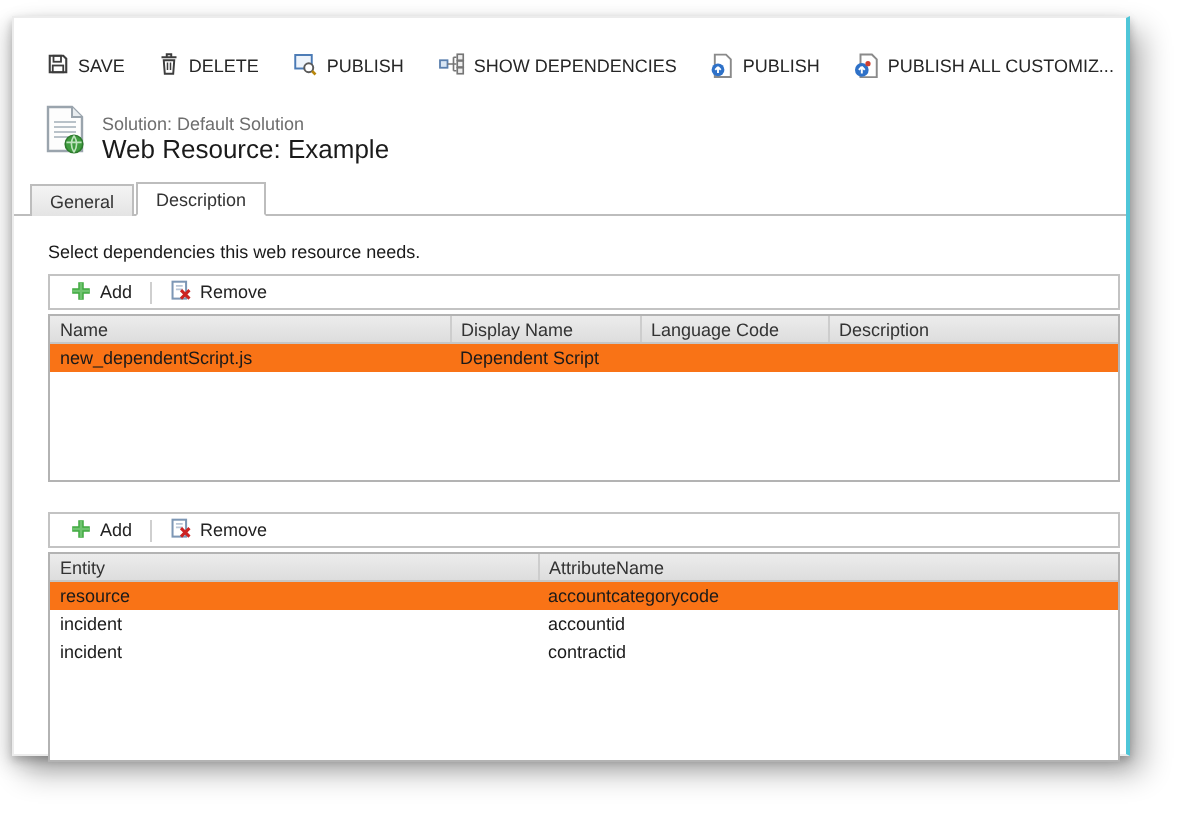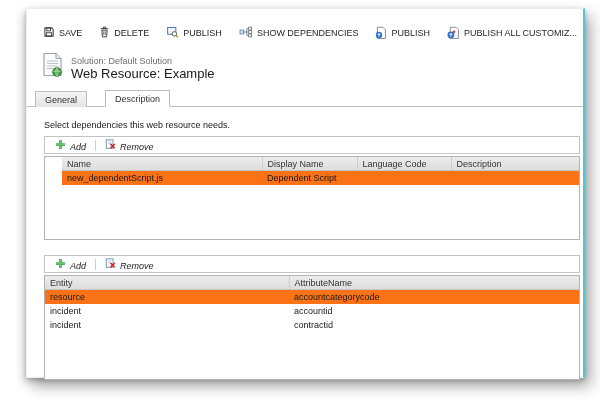--- a/index.html
+++ b/index.html
@@ -1,42 +1,42 @@
 <!DOCTYPE html>
 <html><head>
 <meta charset="utf-8">
 <style>
   html,body{margin:0;padding:0;width:600px;height:407px;background:#ffffff;overflow:hidden;
     font-family:"Liberation Sans","DejaVu Sans",sans-serif;}
-  .window{position:absolute;left:26px;top:8px;width:559px;height:370px;background:#fff;
+  .window{position:absolute;left:6px;top:8px;width:559px;height:370px;background:#fff;
     box-sizing:border-box;border:1px solid #ececec;border-right:2px solid #4fc6d8;
     box-shadow:6px 8px 14px rgba(0,0,0,.32), -3px 4px 9px rgba(0,0,0,.15), 0 2px 4px rgba(0,0,0,.18);}
   
   .cmdbar{display:flex;align-items:center;gap:17px;padding:13px 0 0 16px;height:22px;}
   .cmd{display:flex;align-items:center;gap:4px;font-size:9px;color:#262626;cursor:default;white-space:nowrap;}
   .cmd svg{flex:0 0 auto;}
   
   .titlebar{display:flex;align-items:flex-end;gap:8px;padding:8px 0 0 15px;}
   .titletext .sol{font-size:9px;color:#6e6e6e;line-height:11px;}
   .titletext .main{font-size:13px;font-weight:normal;color:#1a1a1a;line-height:14px;}
   
   .tabstrip{display:flex;align-items:flex-end;padding-left:8px;margin-top:7px;border-bottom:1px solid #bdbdbd;height:18px;}
   .tab{font-size:9px;color:#333;padding:3px 9px 2px 9px;border:1px solid #bdbdbd;border-bottom:none;
-    background:linear-gradient(#f4f4f4,#e4e4e4);margin-right:18px;margin-bottom:-1px;position:relative;}
+    background:linear-gradient(#f4f4f4,#e4e4e4);margin-right:1px;margin-bottom:-1px;position:relative;}
   .tab.active{background:#fff;border-bottom:1px solid #fff;z-index:2;}
   
   .content{padding:13px 0 0 17px;}
   .instruction{font-size:9px;color:#1a1a1a;margin-bottom:6px;}
   .gridwrap{width:536px;}
   .gridtoolbar{box-sizing:border-box;border:1px solid #c3c3c3;background:#fff;height:18px;
     display:flex;align-items:center;padding:0 6px;font-size:9px;color:#222;margin-bottom:2px;}
-  .tbbtn{display:flex;align-items:flex-end;gap:4px;padding:16px 4px;cursor:default;font-style:italic;}
+  .tbbtn{display:flex;align-items:center;gap:4px;padding:16px 4px;cursor:default;}
   .tbsep{width:1px;height:11px;background:#cfcfcf;margin:0 5px;}
   .grid{box-sizing:border-box;border:1px solid #b3b3b3;background:#fff;overflow:hidden;}
-  .grid.g1{height:84px;padding-left:17px;}
+  .grid.g1{height:84px;}
   .grid.g2{height:105px;}
   .grid table{border-collapse:collapse;width:100%;table-layout:fixed;font-size:9px;}
   .grid th{background:linear-gradient(#ececec,#dddddd);font-weight:normal;text-align:left;color:#333;
     height:13px;padding:0 5px;border-right:1px solid #cdcdcd;border-bottom:1px solid #c6c6c6;
     overflow:hidden;white-space:nowrap;}
   .grid th:last-child{border-right:none;}
   .grid td{height:14px;padding:0 5px;color:#1a1a1a;overflow:hidden;white-space:nowrap;}
   .grid tr.selected td{background:#f97316;}
   .spacer15{height:15px;}
 </style>

